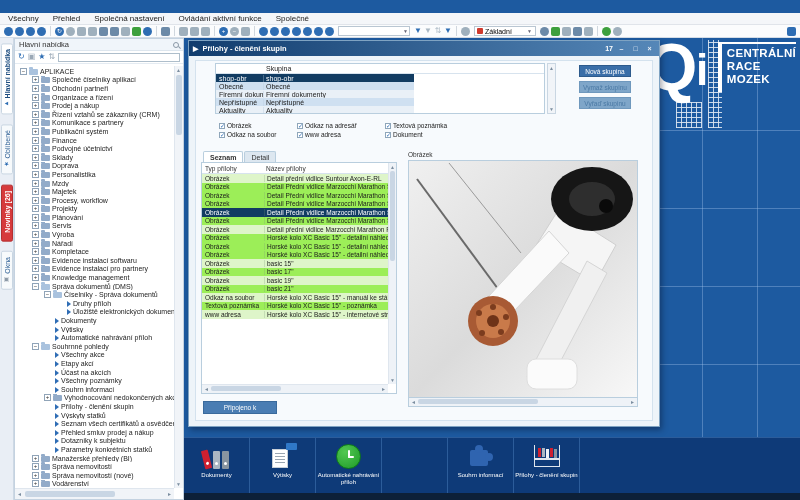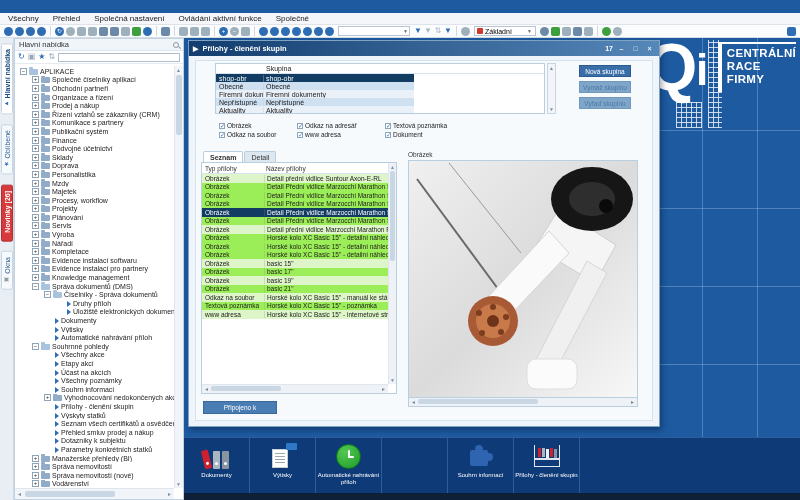--- a/index.html
+++ b/index.html
@@ -571,21 +571,21 @@
   <div class="brand">
     <div class="logo">
       <span class="gridpatch gp1"></span>
       <span class="gridpatch gp2"></span>
       <span class="logo-q">Q</span>
       <span class="logo-i">i</span>
     </div>
     <div class="tagline">
       <div>CENTRÁLNÍ</div>
       <div>RACE</div>
-      <div>FIRMY</div>
+      <div>MOZEK</div>
     </div>
   </div>
 
   <div class="attwin">
     <div class="attwin-title">
       <span class="awt-ico"></span>
       <span>Přílohy - členění skupin</span>
       <span class="awt-ctrls">
         <span class="awt-num">17</span>
         <span class="awt-btn">–</span>

